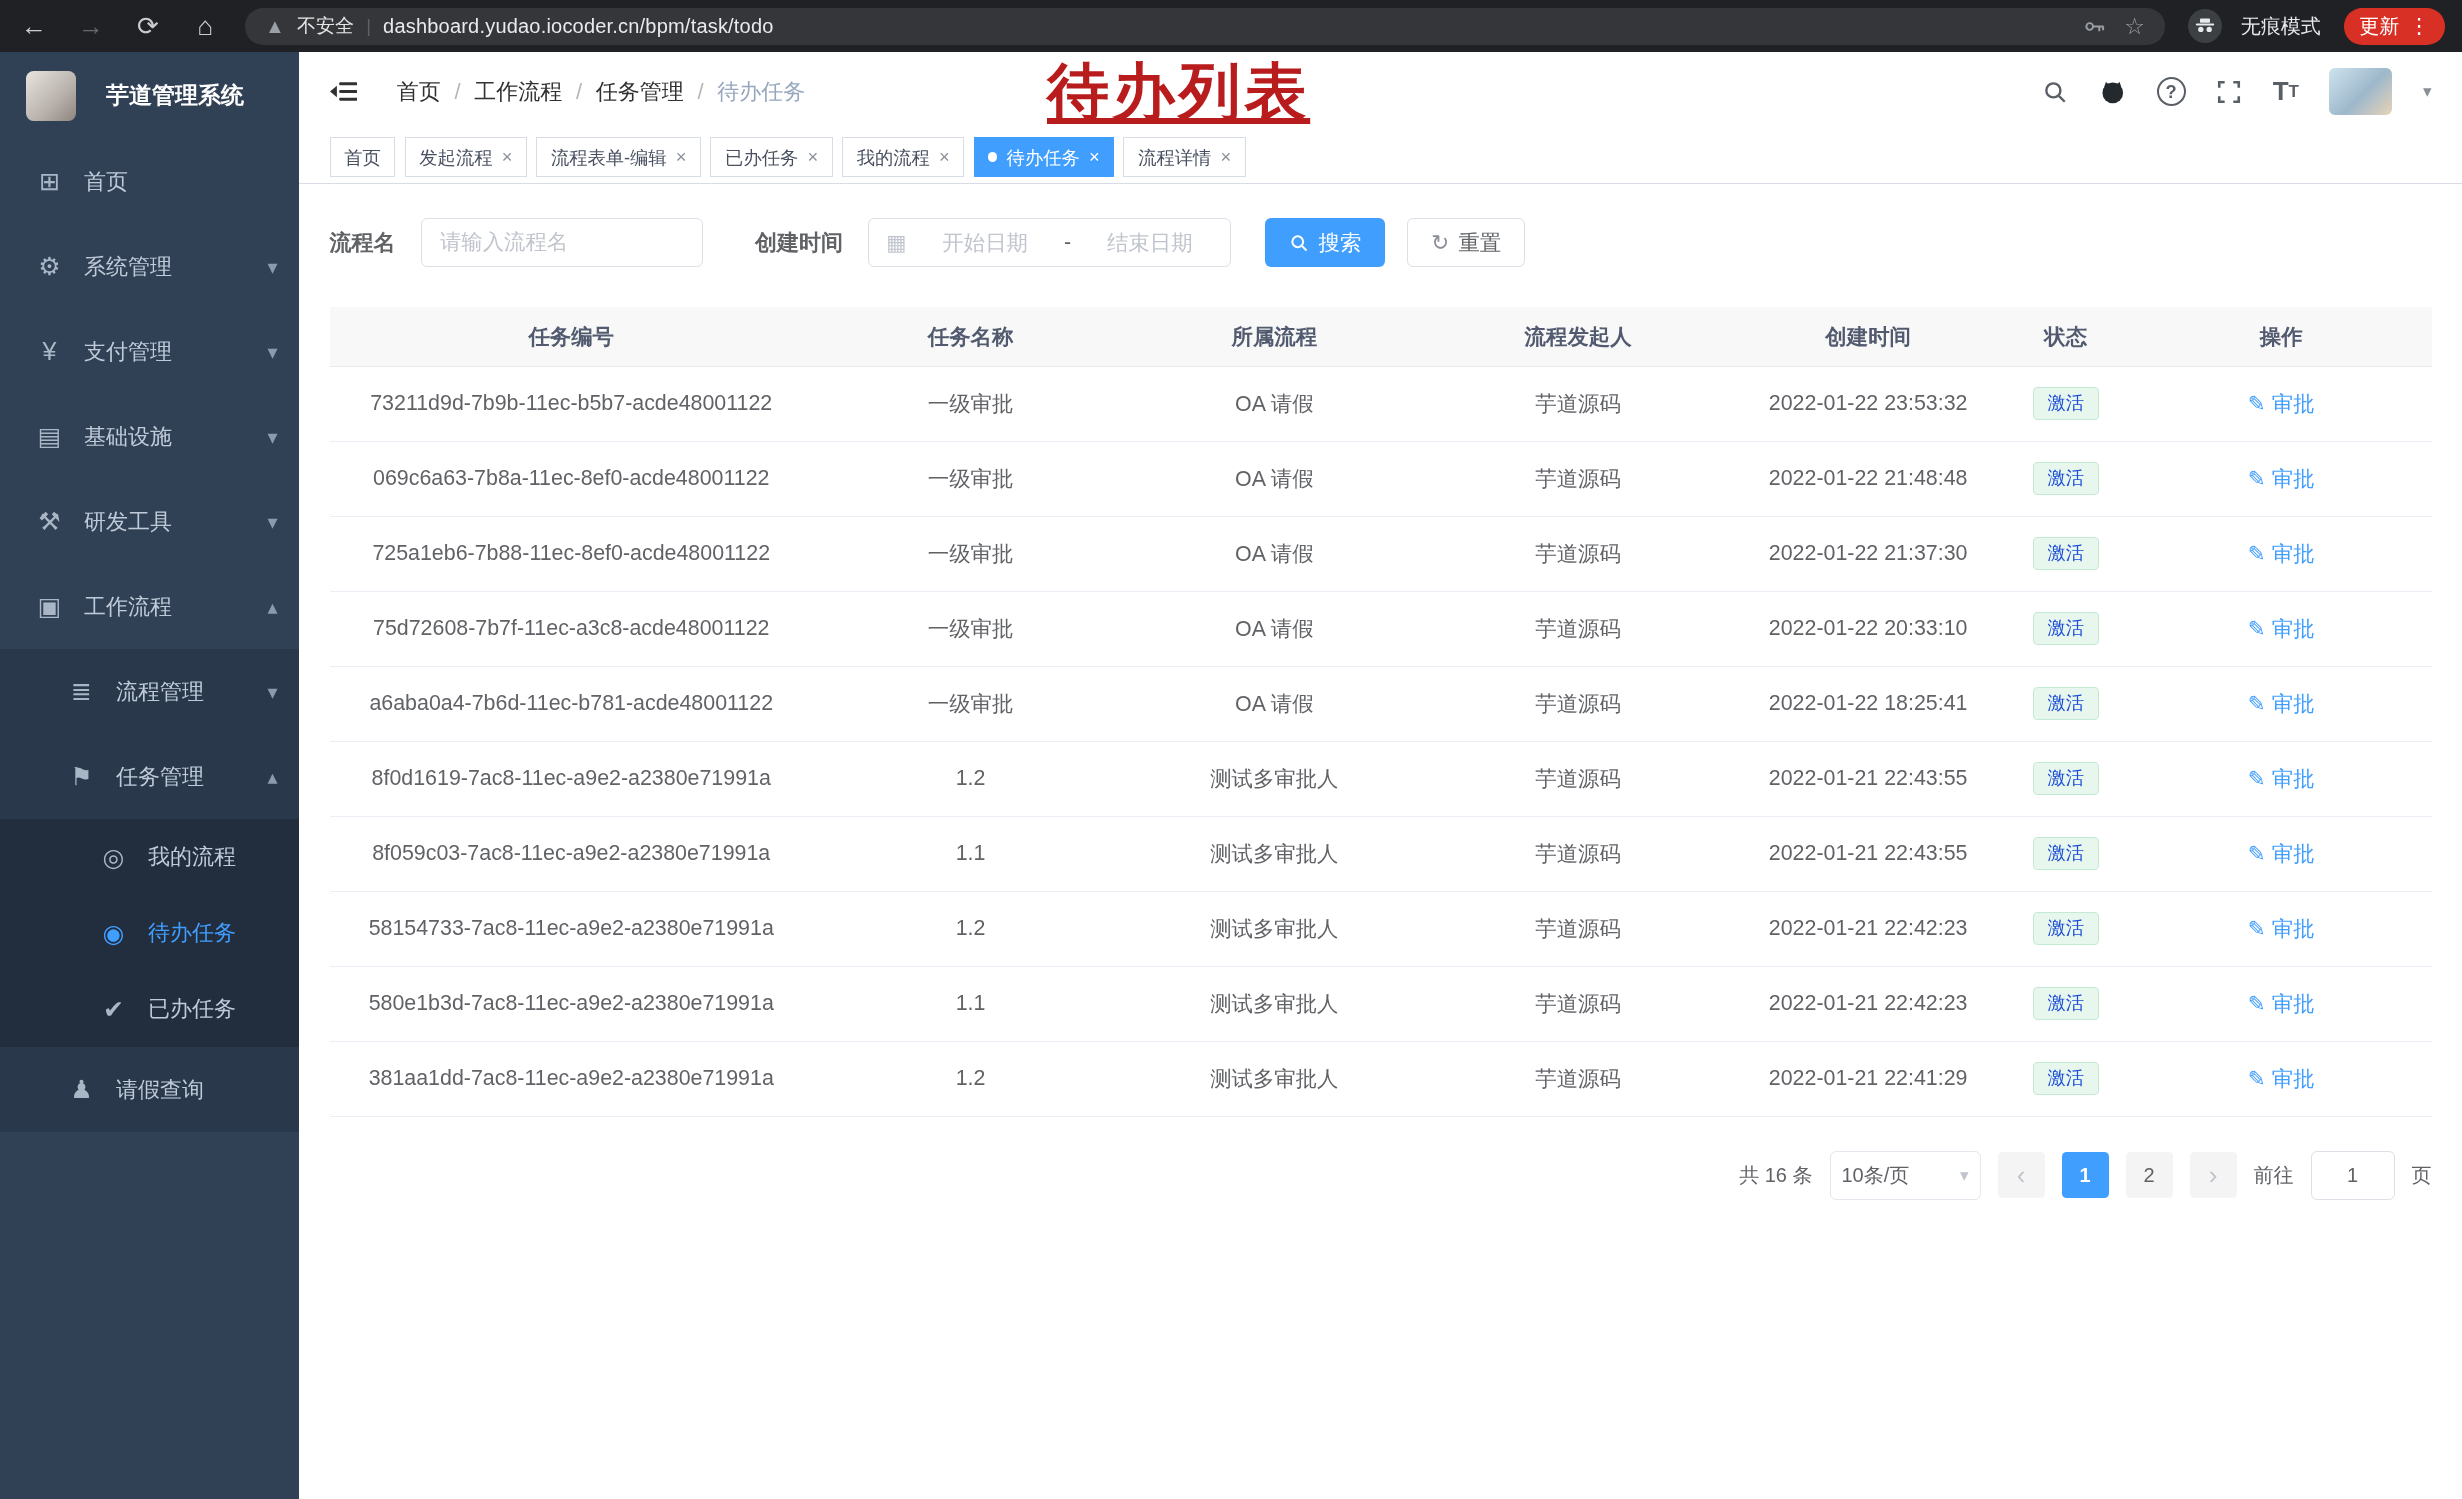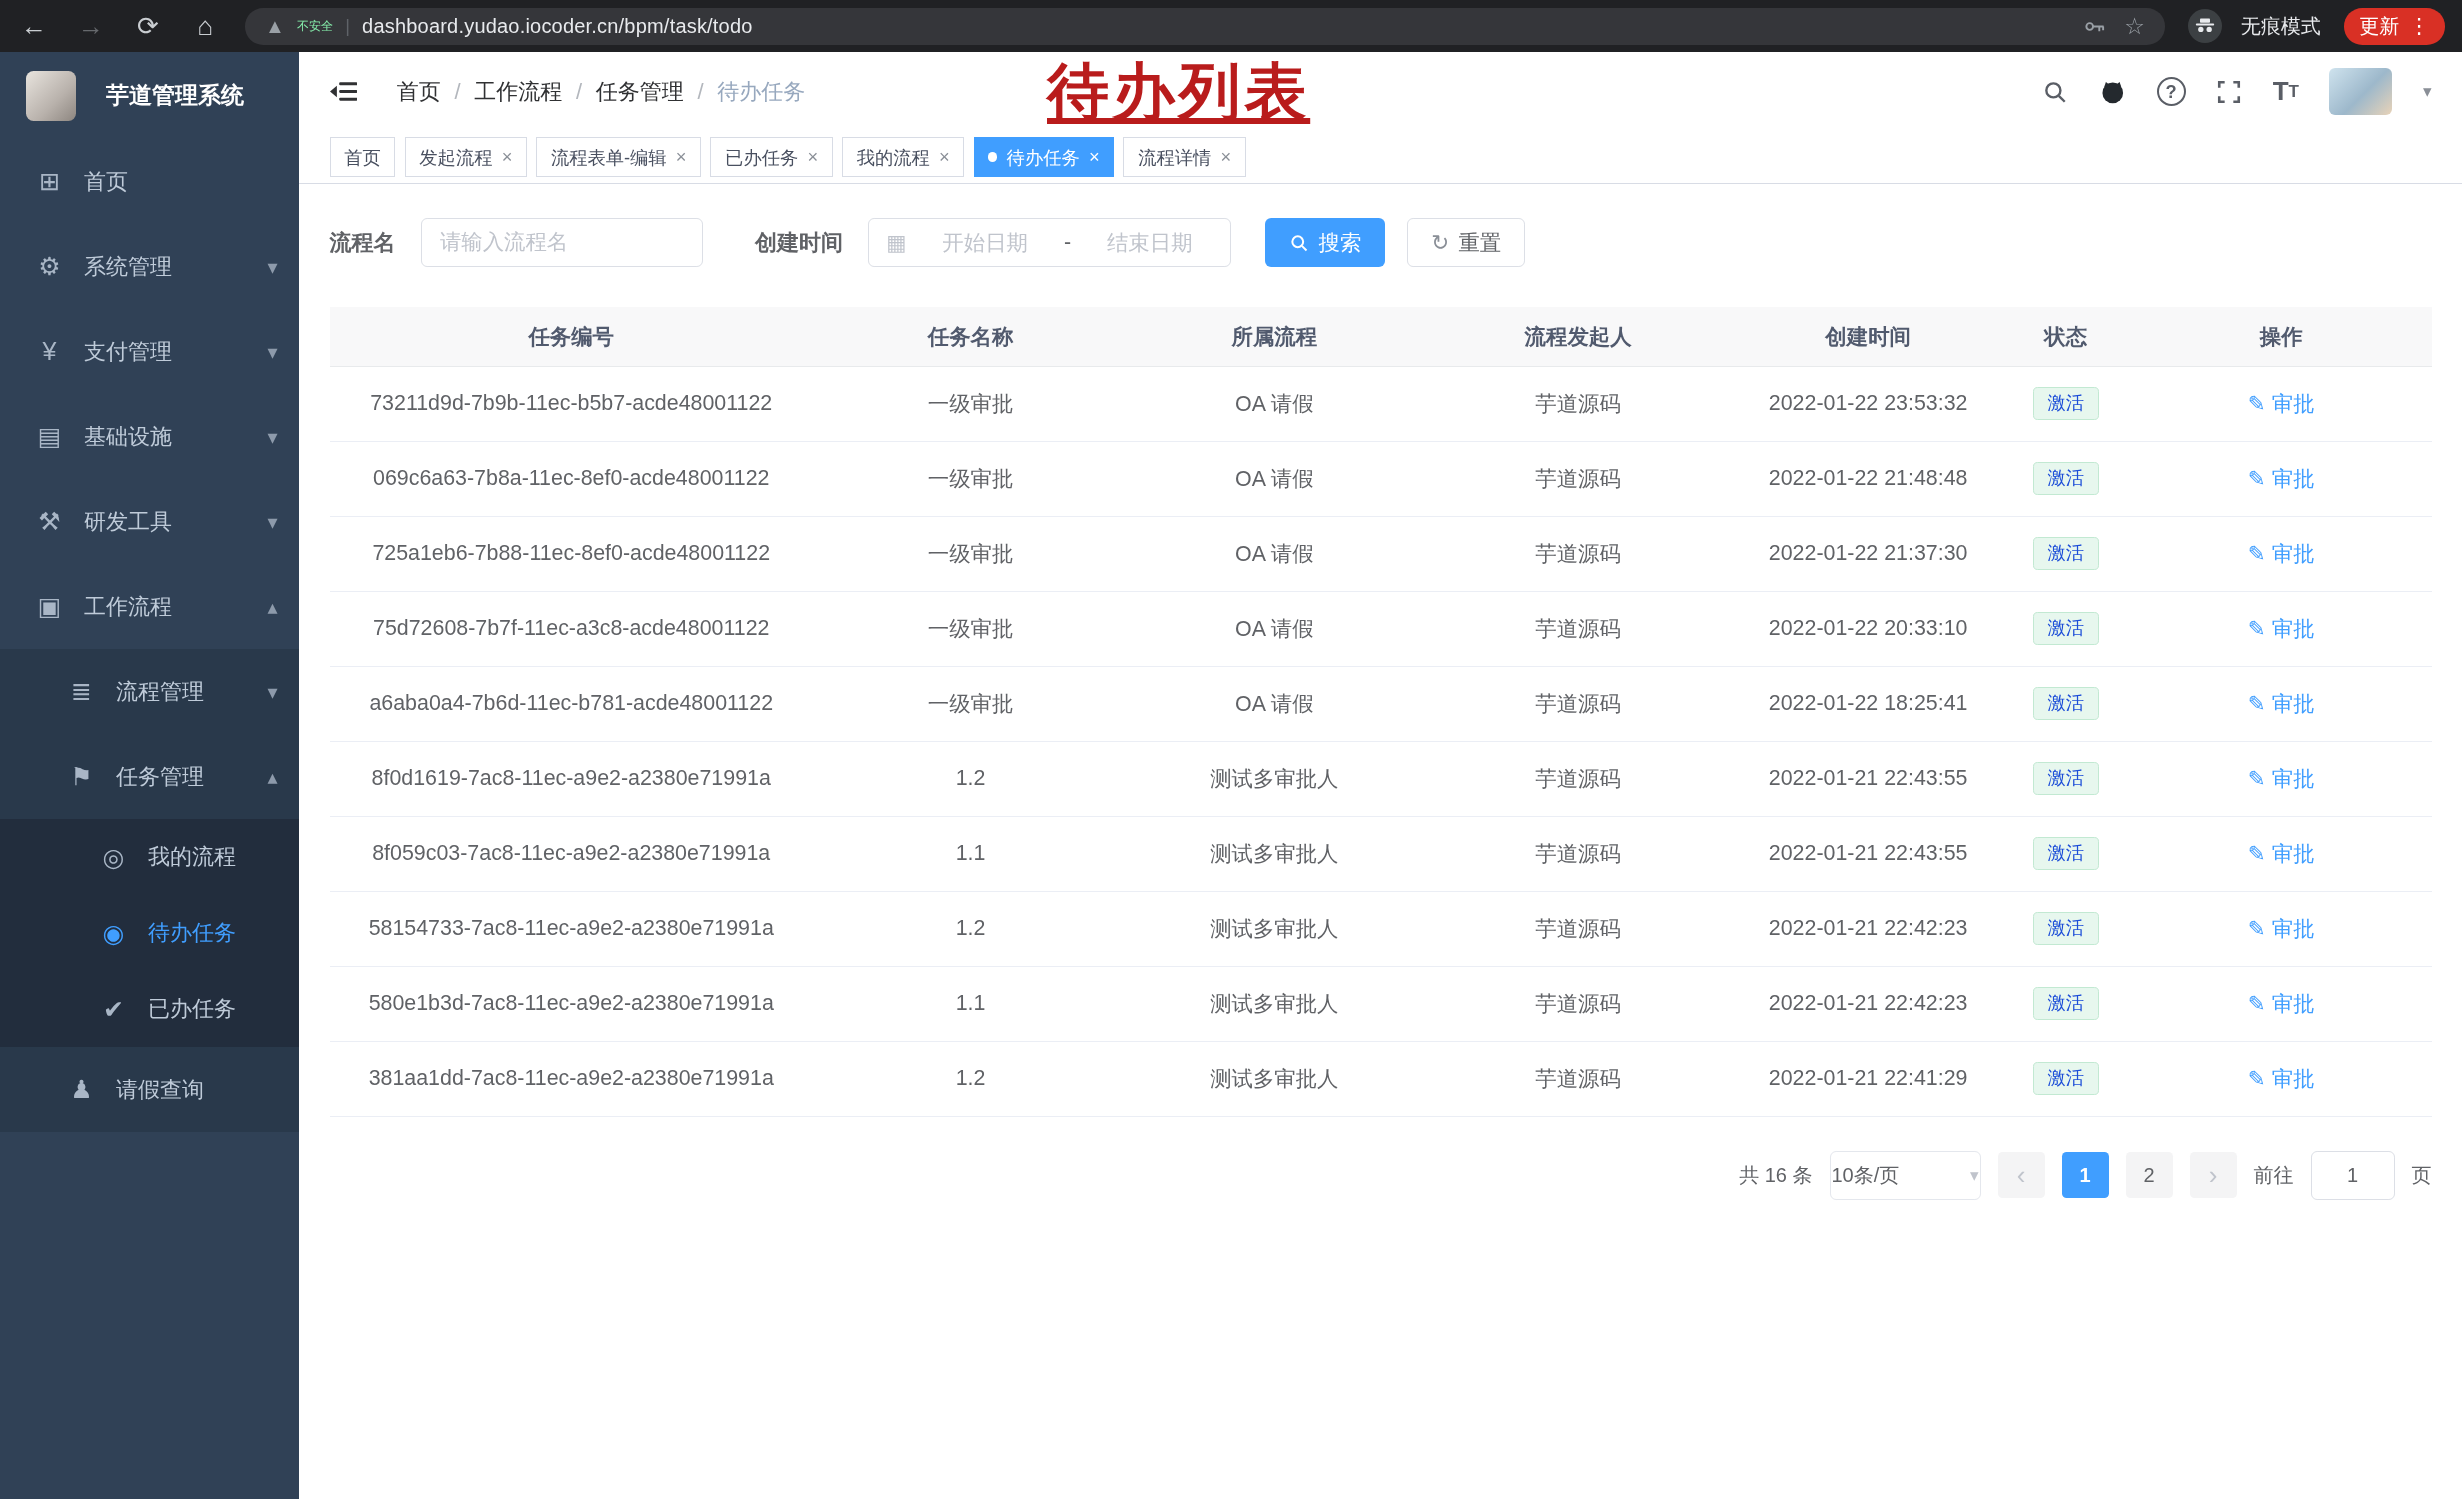--- a/index.html
+++ b/index.html
@@ -7,21 +7,21 @@
     font-family:"Liberation Sans","DejaVu Sans",sans-serif; }
 
   
   .chrome { position:absolute; top:0; left:0; width:2462px; height:52px;
     background:#202124; display:flex; align-items:center; padding:0 17px; gap:23px; z-index:50; }
   .nav-ic { color:#c9cdd1; font-size:26px; width:34px; text-align:center; cursor:pointer; }
   .nav-ic.dim { color:#66696d; }
   .omnibox { flex:1; height:37px; background:#35363a; border-radius:18.3px;
     display:flex; align-items:center; padding:0 20px; gap:12.2px; }
   .omni-warn { color:#9aa0a6; font-size:20px; }
-  .omni-sec { color:#86efac; font-size:12px; }
+  .omni-sec { color:#e5e5e5; font-size:19px; }
   .omni-sep { color:#5f6368; font-size:18.3px; }
   .omni-url { color:#e8eaed; font-size:20px; letter-spacing:0.2px; }
   .omni-spacer { flex:1; }
   .omni-right { display:flex; align-items:center; gap:18.3px; }
   .star { color:#9aa0a6; font-size:23px; cursor:pointer; }
   .incog { display:flex; align-items:center; gap:19px; color:#e8eaed; font-size:20px; white-space:nowrap; }
   .incog-circle { width:34px; height:34px; border-radius:50%; background:#3c4043;
     display:flex; align-items:center; justify-content:center; }
   .update-pill { display:flex; align-items:center; gap:9.2px; background:#d93025; color:#fff;
     height:37px; border-radius:18.3px; padding:0 15.3px; font-size:20px; cursor:pointer; white-space:nowrap; }
@@ -104,21 +104,21 @@
     border-bottom:1.5px solid #ebeef5; overflow:hidden; text-overflow:ellipsis; white-space:nowrap; }
   .tag { display:inline-block; background:#e7f7ee; border:1.5px solid #c2e9d2; color:#1d4ed8;
     font-size:18.3px; border-radius:4.6px; padding:6.1px 13.7px; line-height:1; }
   .act { color:#409eff; cursor:pointer; display:inline-flex; align-items:center; gap:6.1px;
     text-decoration:none; font-size:21.4px; }
 
   
   .pager { display:flex; align-items:center; justify-content:flex-end; gap:17px;
     margin-top:34px; font-size:20px; color:#606266; }
   .psize { width:151px; height:49px; border:1.5px solid #e4e7ed; border-radius:6.1px;
-    display:flex; align-items:center; justify-content:space-between; padding:0 1px;
+    display:flex; align-items:center; justify-content:space-between; padding:0 11px;
     color:#606266; cursor:pointer; }
   .psize .caret2 { color:#c0c4cc; font-size:17px; }
   .pbtn { min-width:47px; height:46px; border-radius:4.6px; background:#f4f4f5; color:#606266;
     display:flex; align-items:center; justify-content:center; font-size:20px; cursor:pointer; }
   .pbtn.nav { color:#c0c4cc; font-size:26px; }
   .pbtn.active { background:#409eff; color:#fff; font-weight:700; }
   .goto-input { width:84px; height:49px; border:1.5px solid #dcdfe6; border-radius:6.1px;
     text-align:center; font-size:20px; color:#606266; outline:none;
     font-family:"Liberation Sans","DejaVu Sans",sans-serif; }
   svg { display:block; }

